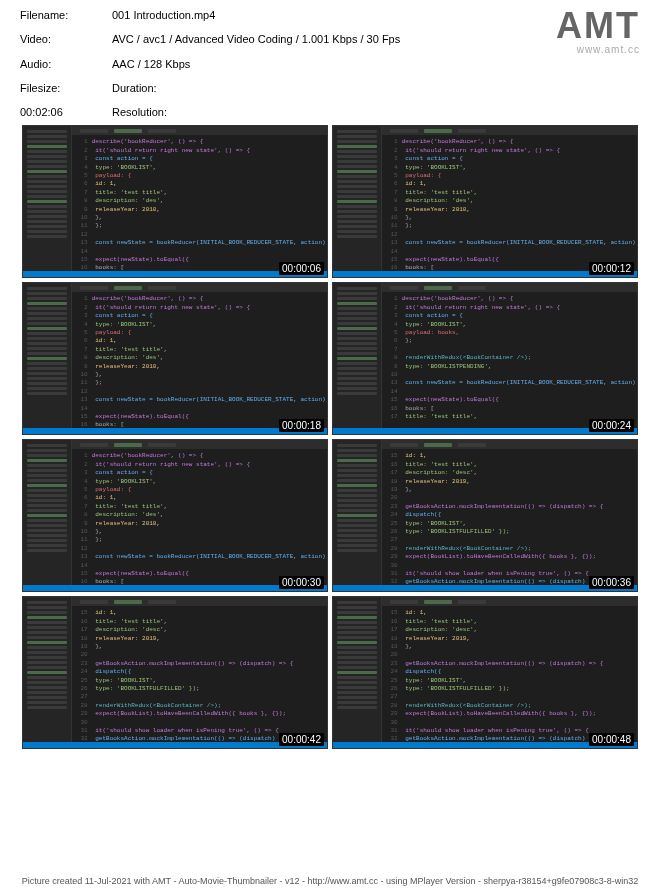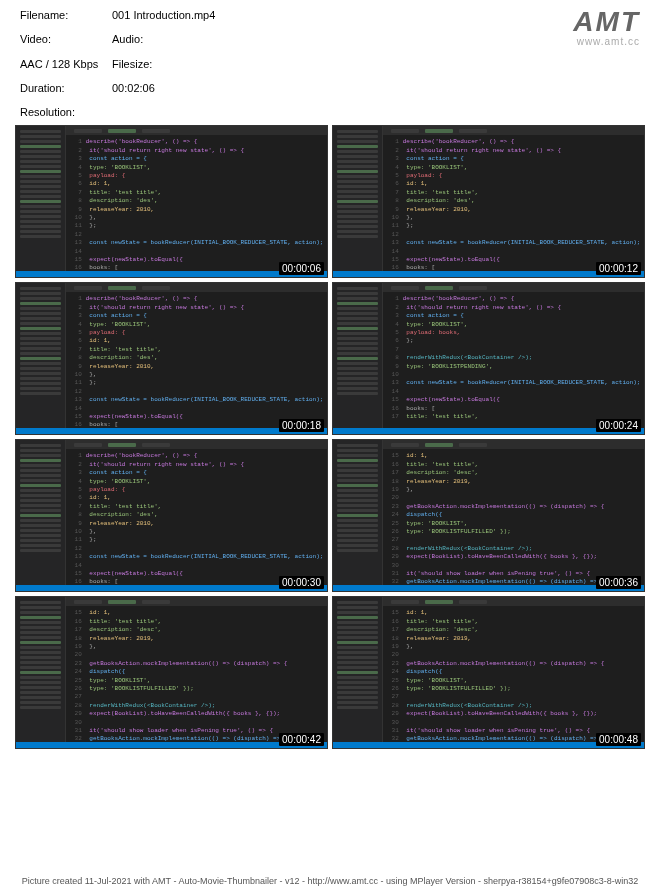--- a/index.html
+++ b/index.html
@@ -25,39 +25,38 @@
     font-size: 11px;
     line-height: 1.3;
   }
   .meta-label { color: #000; }
   .meta-value { color: #000; }
   .logo {
     text-align: right;
     padding-right: 10px;
   }
   .logo-big {
-    font-size: 28px;
+    font-size: 36px;
     font-weight: bold;
-    font-style: italic;
     color: #666;
     letter-spacing: 2px;
     line-height: 1;
   }
   .logo-sm {
     font-size: 10px;
     color: #aaa;
     letter-spacing: 1px;
     margin-left: 18px;
   }
   .grid {
     display: grid;
     grid-template-columns: 1fr 1fr;
     grid-template-rows: repeat(4, 1fr);
     gap: 4px;
-    padding: 0 15px;
+    padding: 0 22px;
     height: 624px;
   }
   .thumb {
     position: relative;
     background: #1e1e1e;
     border: 1px solid #333;
     overflow: hidden;
     display: flex;
   }
   .sidebar {
@@ -133,20 +132,21 @@
   }
 </style>
 </head>
 <body>
 
 <div class="header">
   <div class="meta-table">
     <div class="meta-label">Filename:</div>
     <div class="meta-value">001 Introduction.mp4</div>
     <div class="meta-label">Video:</div>
+    <div class="meta-value">AVC / avc1 / Advanced Video Coding / 1.001 Kbps / 30 Fps</div>
     <div class="meta-label">Audio:</div>
     <div class="meta-value">AAC / 128 Kbps</div>
     <div class="meta-label">Filesize:</div>
     <div class="meta-label">Duration:</div>
     <div class="meta-value">00:02:06</div>
     <div class="meta-label">Resolution:</div>
   </div>
   <div class="logo">
     <div class="logo-big">AMT</div>
     <div class="logo-sm">www.amt.cc</div>

